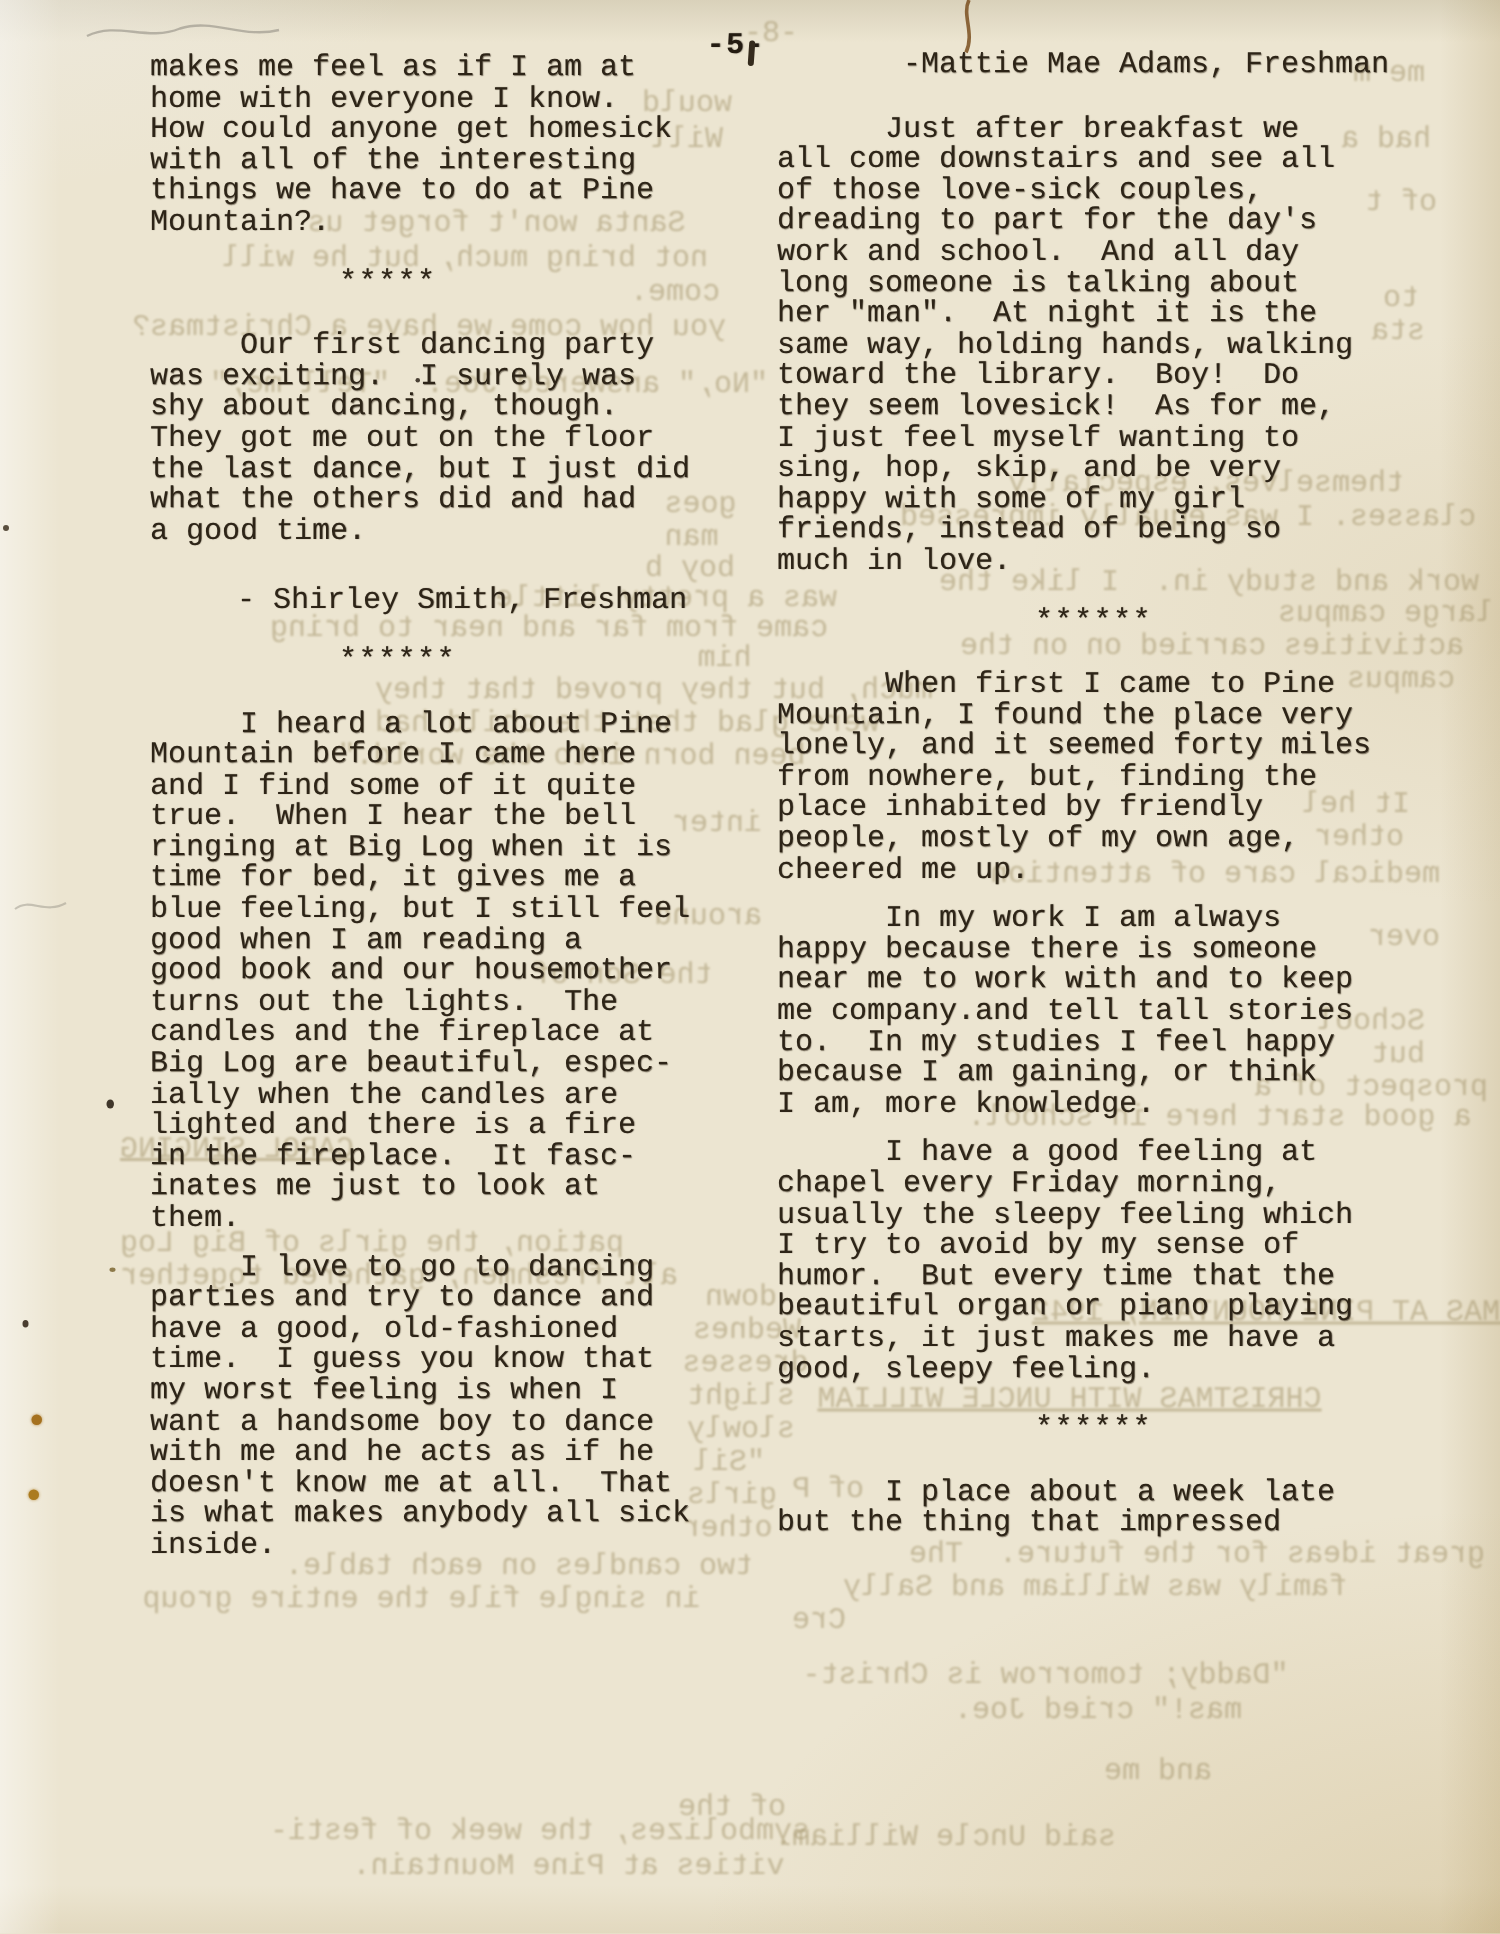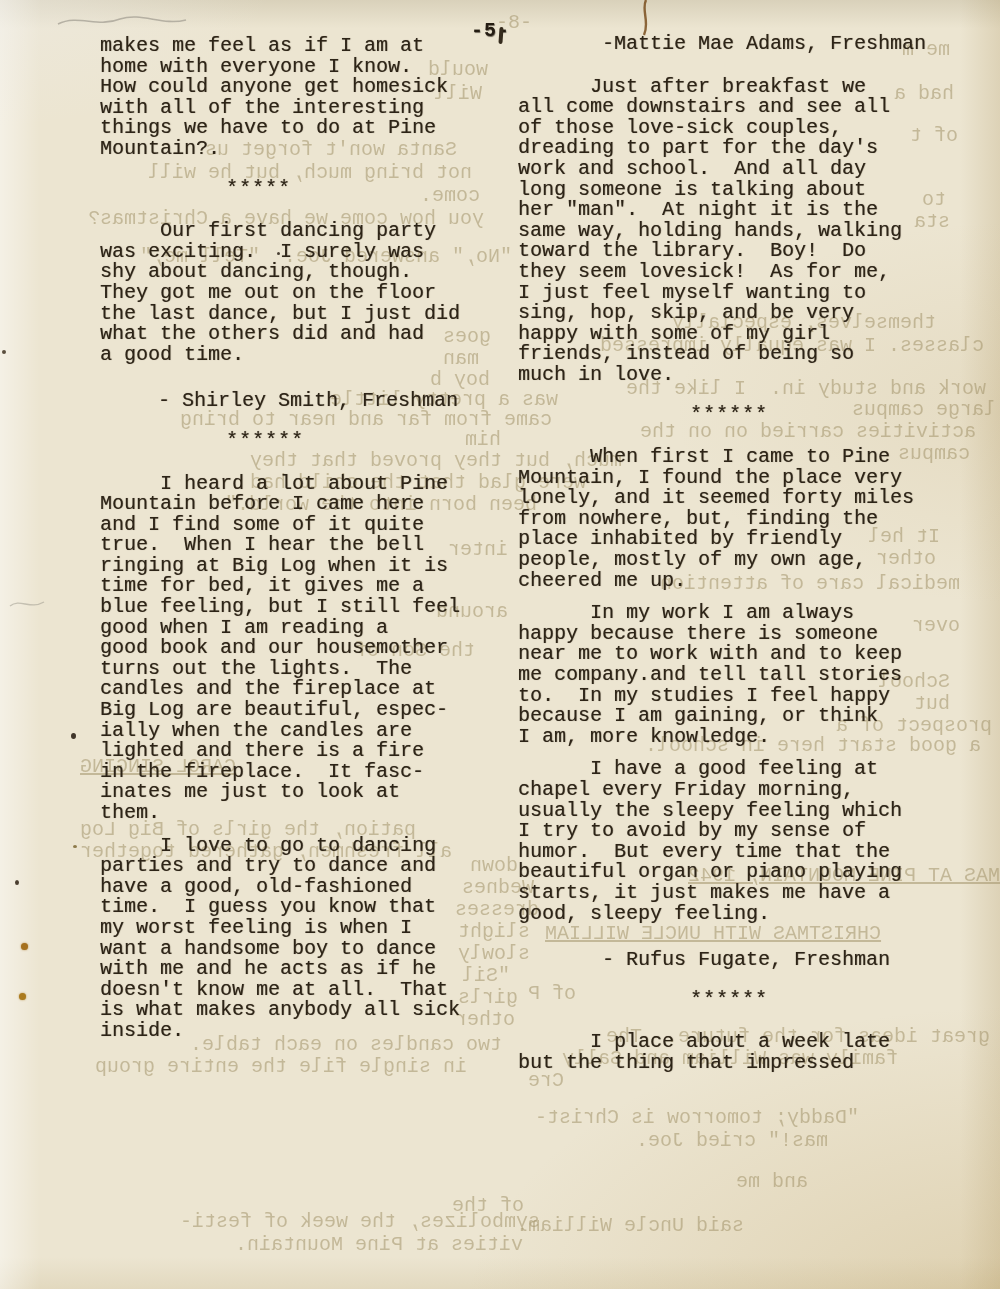--- a/index.html
+++ b/index.html
@@ -203,21 +203,20 @@
 because I am gaining, or think
 I am, more knowledge.</div>
       <div class="block paragraph">      I have a good feeling at
 chapel every Friday morning,
 usually the sleepy feeling which
 I try to avoid by my sense of
 humor.  But every time that the
 beautiful organ or piano playing
 starts, it just makes me have a
 good, sleepy feeling.</div>
-      <div class="block attribution">- Rufus Fugate, Freshman</div>
       <div class="block separator">******</div>
       <div class="block paragraph">      I place about a week late
 but the thing that impressed</div>
     </div>
 
   <div class="speck s1"></div>
   <div class="speck s2"></div>
   <div class="speck s3"></div>
   <div class="speck s4"></div>
   <div class="speck s5"></div>

